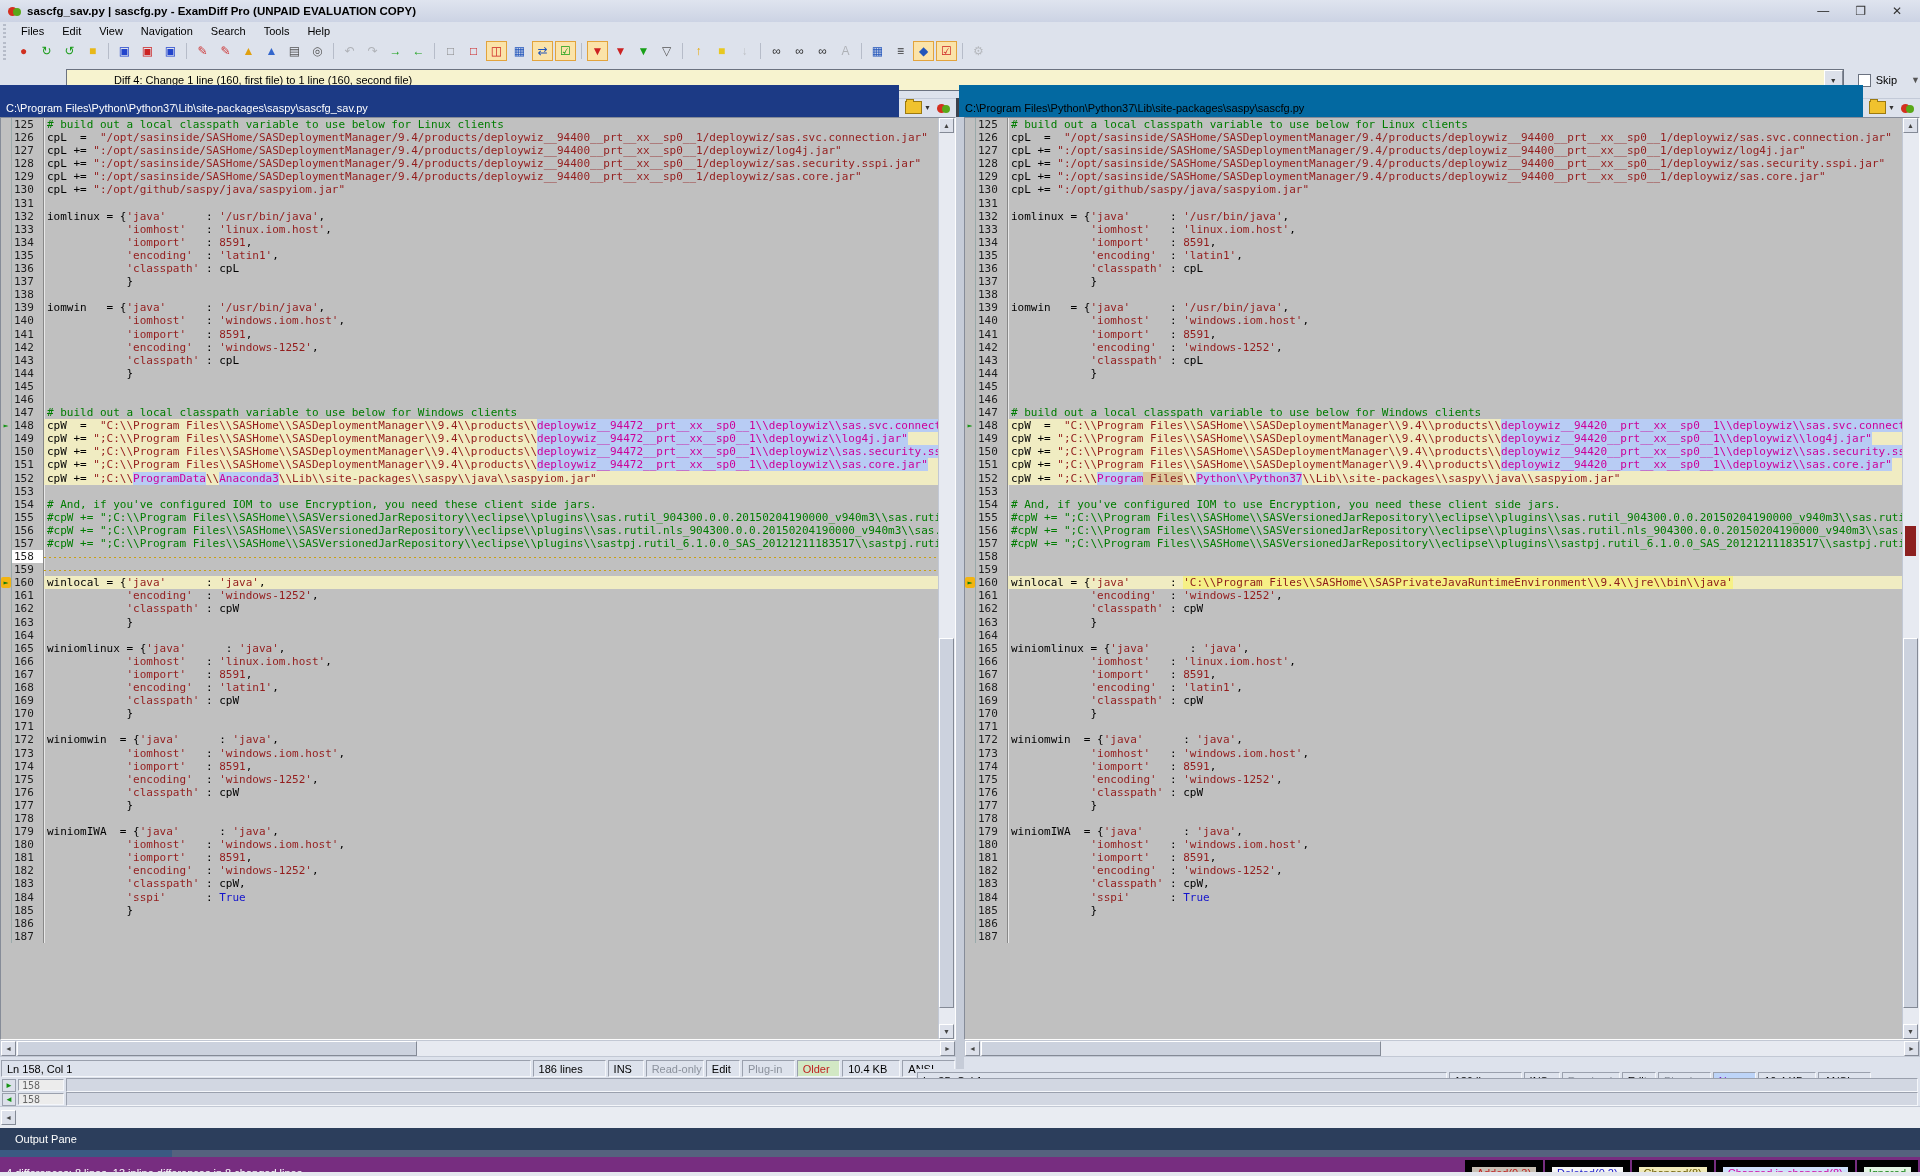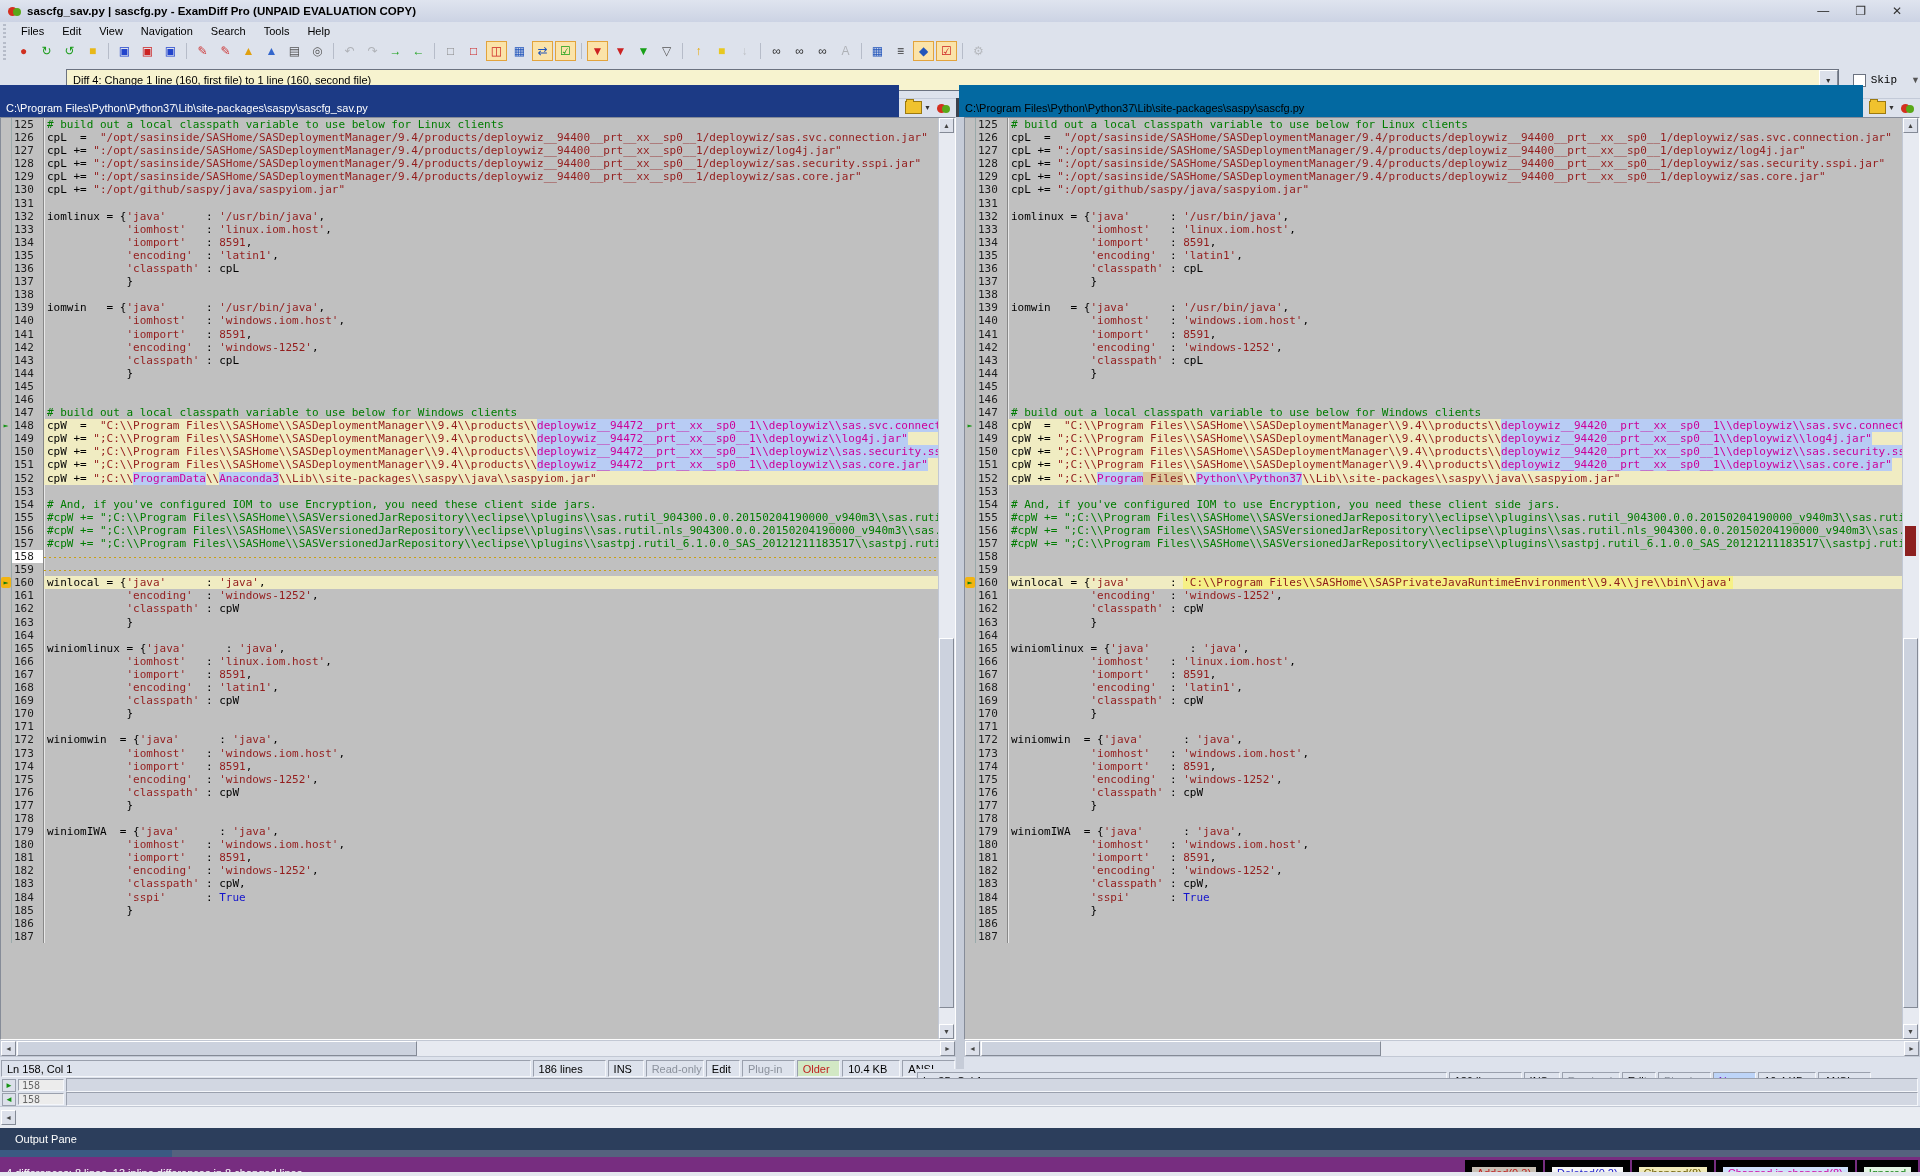--- a/index.html
+++ b/index.html
@@ -23,25 +23,25 @@
 
   
   #toolbar{top:40px;height:22px;display:flex;align-items:center;background:#dde2ec;border-bottom:1px solid #cfd5e2;}
   .tb{width:19px;height:18px;display:flex;align-items:center;justify-content:center;font-size:12px;margin:0 1px;border:1px solid transparent;}
   .tb.active{background:#fbe3a9;border:1px solid #e2a33c;}
   .tb.dim{opacity:.45;}
   .tbsep{width:1px;height:16px;background:#b6bcc9;margin:0 4px;}
 
   
   #diffbar{top:62px;height:36px;background:#dde2ec;display:flex;align-items:center;border-bottom:1px solid #c3cad8;}
-  #diff-combo{margin-left:66px;width:1772px;height:20px;background:#f7f3cf;border:1px solid #6b7280;display:flex;align-items:center;}
+  #diff-combo{margin-left:66px;width:1772px;height:20px;background:#f7f3cf;border:1px solid #6b7280;display:flex;align-items:center;padding-left:41px;}
   #diff-combo .txt{padding:0 6px;white-space:nowrap;overflow:hidden;}
   #combo-btn{margin-left:auto;width:17px;height:18px;background:#dce0ea;border:1px solid;border-color:#fff #848a96 #848a96 #fff;
              display:flex;align-items:center;justify-content:center;font-size:7px;color:#333;}
-  #skip-wrap{display:flex;align-items:center;margin-left:14px;font-family:Liberation Mono, monospace;}
+  #skip-wrap{display:flex;align-items:center;margin-left:14px;}
   #skip-box{width:11px;height:11px;background:#fff;border:1px solid #6b7280;margin-right:5px;}
   #bar-overflow{margin-left:14px;color:#555;font-size:9px;}
 
   
   #headers{top:98px;height:19px;display:flex;}
   .hdr{height:19px;display:flex;align-items:center;}
   .hdr-path{height:16px;margin-top:1px;display:flex;align-items:center;padding:15px 6px;white-space:nowrap;overflow:hidden;flex:1;}
   .hdr-left-path{background:#1c3a85;color:#fff;}
   .hdr-right-path{background:#0369a1;color:#000;}
   .hdr-btn{display:flex;align-items:center;margin-left:6px;}

